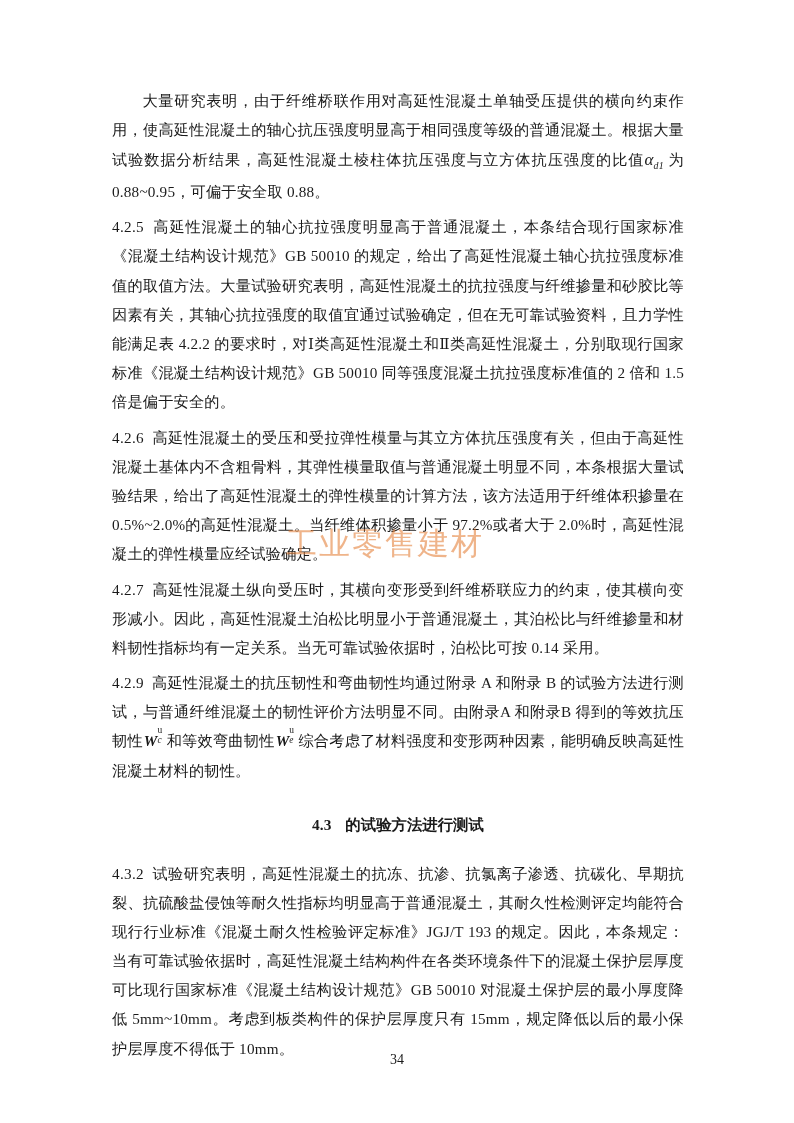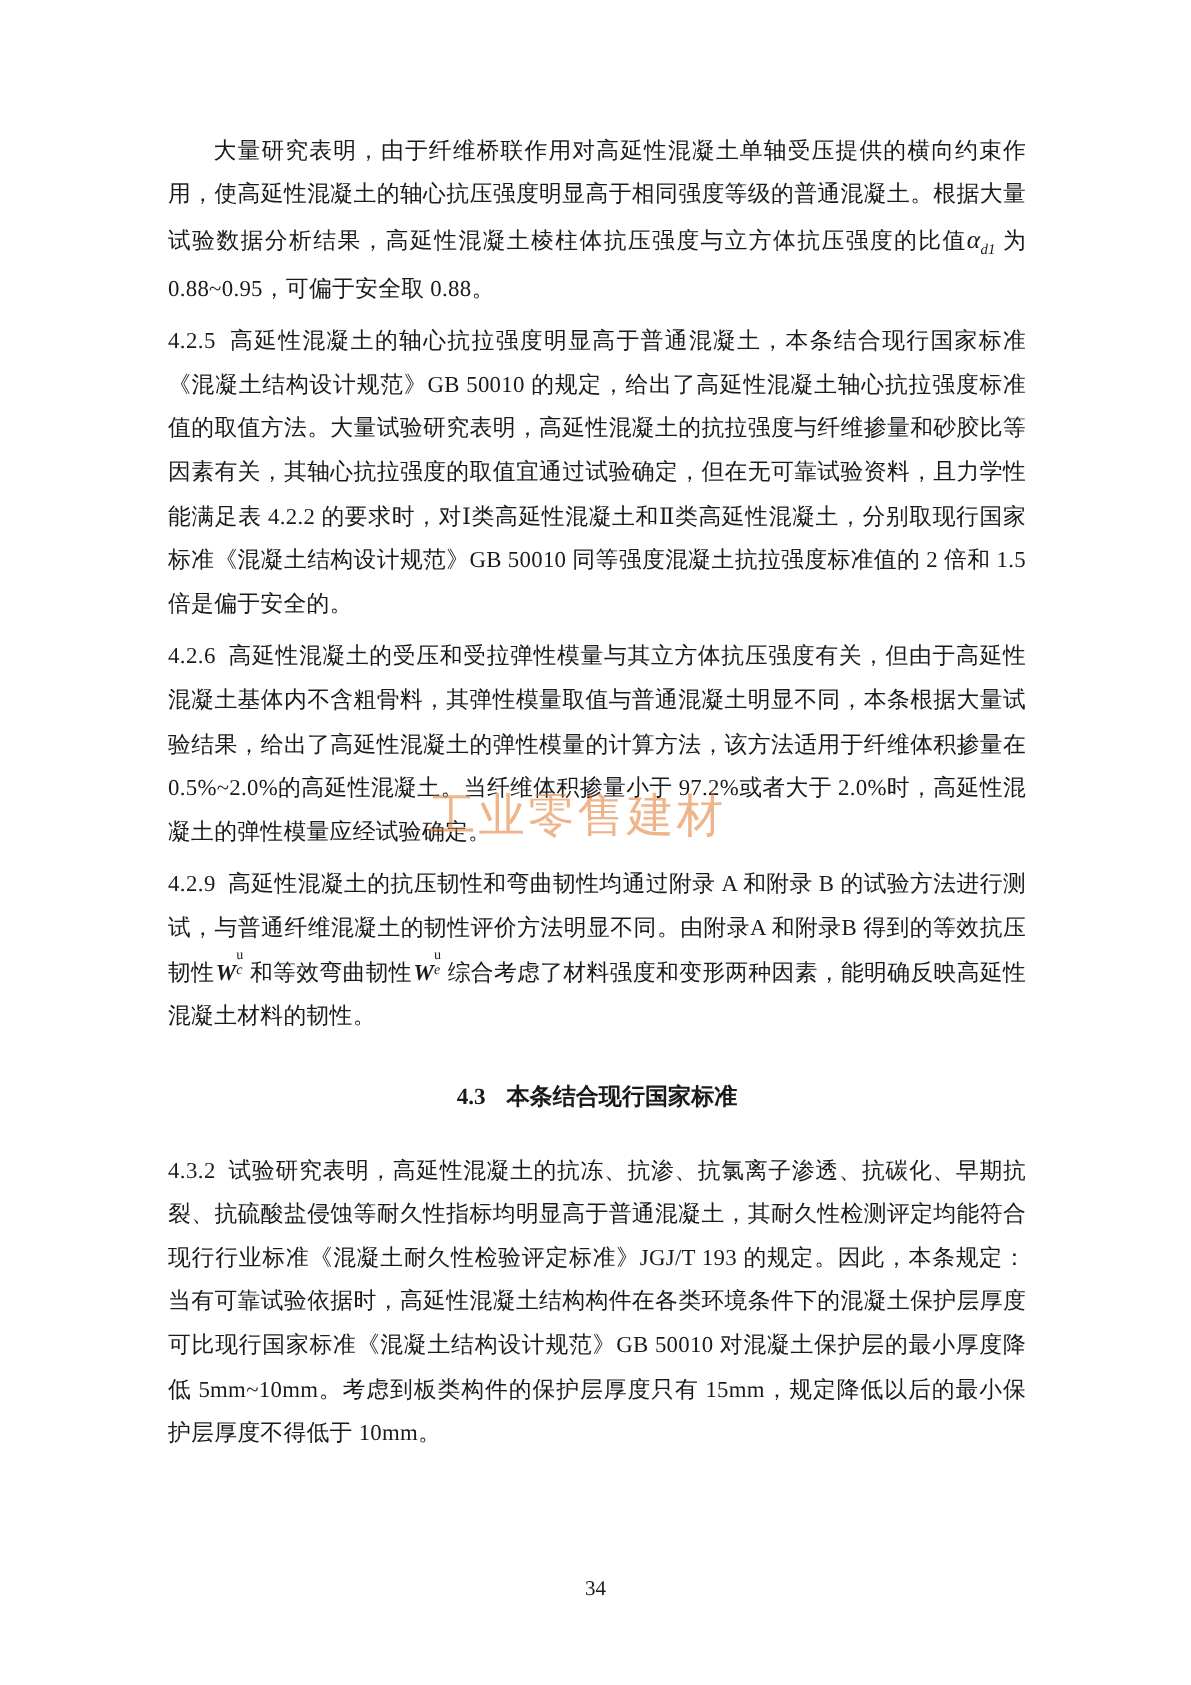--- a/index.html
+++ b/index.html
@@ -113,24 +113,25 @@
 <div class="page">
 
   <div class="content">
 
     <p class="indent"><span>大量研究表明，由于纤维桥联作用对高延性混凝土单轴受压提供的横向约束作用，使高延性混凝土的轴心抗压强度明显高于相同强度等级的普通混凝土。根据大量试验数据分析结果，高延性混凝土棱柱体抗压强度与立方体抗压强度的比值</span><span class="alpha-d1">α<sub>d1</sub></span> <span>为 0.88~0.95，可偏于安全取 0.88。</span></p>
 
     <p><span class="num">4.2.5</span>&nbsp;&nbsp;<span>高延性混凝土的轴心抗拉强度明显高于普通混凝土，本条结合现行国家标准《混凝土结构设计规范》GB 50010 的规定，给出了高延性混凝土轴心抗拉强度标准值的取值方法。大量试验研究表明，高延性混凝土的抗拉强度与纤维掺量和砂胶比等因素有关，其轴心抗拉强度的取值宜通过试验确定，但在无可靠试验资料，且力学性能满足表 4.2.2 的要求时，对Ⅰ类高延性混凝土和Ⅱ类高延性混凝土，分别取现行国家标准《混凝土结构设计规范》GB 50010 同等强度混凝土抗拉强度标准值的 2 倍和 1.5 倍是偏于安全的。</span></p>
 
     <p><span class="num">4.2.6</span>&nbsp;&nbsp;<span>高延性混凝土的受压和受拉弹性模量与其立方体抗压强度有关，但由于高延性混凝土基体内不含粗骨料，其弹性模量取值与普通混凝土明显不同，本条根据大量试验结果，给出了高延性混凝土的弹性模量的计算方法，该方法适用于纤维体积掺量在 0.5%~2.0%的高延性混凝土。当纤维体积掺量小于 97.2%或者大于 2.0%时，高延性混凝土的弹性模量应经试验确定。</span></p>
 
+    <p><span class="num">4.2.7</span>&nbsp;&nbsp;<span>高延性混凝土纵向受压时，其横向变形受到纤维桥联应力的约束，使其横向变形减小。因此，高延性混凝土泊松比明显小于普通混凝土，其泊松比与纤维掺量和材料韧性指标均有一定关系。当无可靠试验依据时，泊松比可按 0.14 采用。</span></p>
 
     <p><span class="num">4.2.9</span>&nbsp;&nbsp;<span>高延性混凝土的抗压韧性和弯曲韧性均通过附录 A 和附录 B 的试验方法进行测试，与普通纤维混凝土的韧性评价方法明显不同。由附录A 和附录B 得到的等效抗压韧性</span><span class="var-supsub">W<span class="sup">u</span><span class="sb">c</span></span>&nbsp;&nbsp;<span>和等效弯曲韧性</span><span class="var-supsub">W<span class="sup">u</span><span class="sb">e</span></span>&nbsp;&nbsp;<span>综合考虑了材料强度和变形两种因素，能明确反映高延性混凝土材料的韧性。</span></p>
 
-    <div class="sec-head"><span class="sec-num">4.3</span><span>本条结合现行国家标准</span></div>
+    <div class="sec-head"><span class="sec-num">4.3</span><span>的试验方法进行测试</span></div>
 
 
     <p><span class="num">4.3.2</span>&nbsp;&nbsp;<span>试验研究表明，高延性混凝土的抗冻、抗渗、抗氯离子渗透、抗碳化、早期抗裂、抗硫酸盐侵蚀等耐久性指标均明显高于普通混凝土，其耐久性检测评定均能符合现行行业标准《混凝土耐久性检验评定标准》JGJ/T 193 的规定。因此，本条规定：当有可靠试验依据时，高延性混凝土结构构件在各类环境条件下的混凝土保护层厚度可比现行国家标准《混凝土结构设计规范》GB 50010 对混凝土保护层的最小厚度降低 5mm~10mm。考虑到板类构件的保护层厚度只有 15mm，规定降低以后的最小保护层厚度不得低于 10mm。</span></p>
 
   </div>
 
   <div class="watermark">工业零售建材</div>
 
   <div class="page-number">34</div>
 

